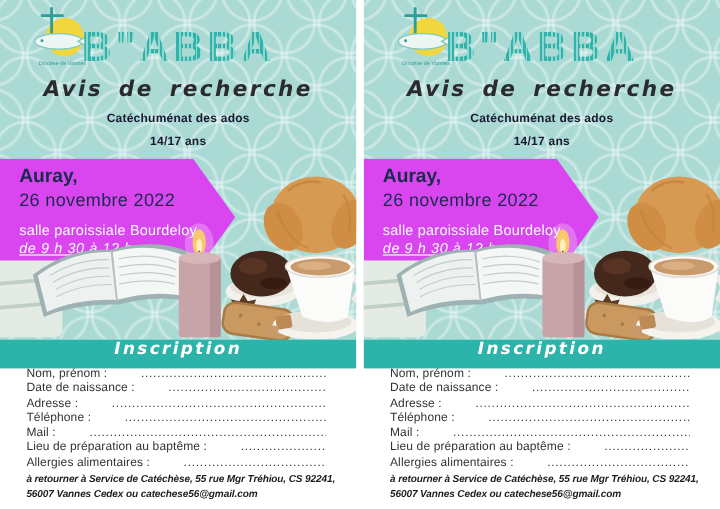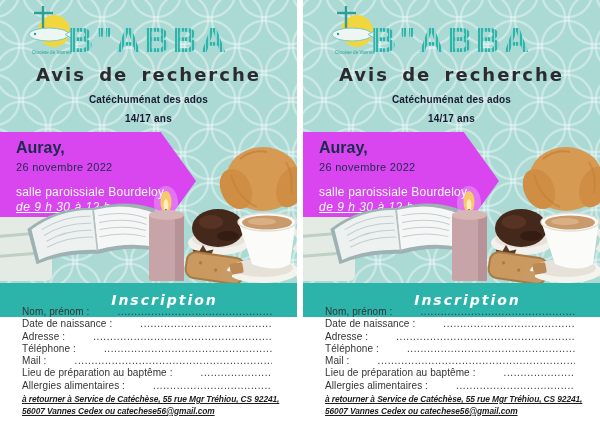--- a/index.html
+++ b/index.html
@@ -25,58 +25,58 @@
   }
   @supports (-webkit-background-clip: text) {
     .title{
       background-image:repeating-linear-gradient(90deg,#2fb3aa 0 2px,#8fd6cf 2px 3.5px);
       -webkit-background-clip:text;background-clip:text;
       -webkit-text-fill-color:transparent;
     }
   }
   .subtitle{
     position:absolute;left:0;top:64px;width:100%;text-align:center;
-    font-family:"DejaVu Sans",sans-serif;font-weight:600;
+    font-family:"DejaVu Sans",sans-serif;font-style:italic;font-weight:600;
     font-size:18px;letter-spacing:2px;word-spacing:5px;color:#2b2b2e;
   }
   .heading{
     position:absolute;left:0;top:91px;width:100%;text-align:center;
     font-weight:bold;font-size:10px;line-height:18.5px;color:#191931;
     letter-spacing:.2px;
   }
   .arrow-banner{
     position:absolute;left:0;top:132px;width:196px;height:98px;
     background:#d946ef;
     clip-path:polygon(0 0,82% 0,100% 50%,82% 100%,0 100%);
     padding:6px 0 0 16px;box-sizing:border-box;
   }
   .banner-city{font-weight:bold;font-size:16px;line-height:19px;color:#1b2a4e;}
-  .banner-date{font-size:11px;line-height:19px;color:#1b2a4e;margin-top:1px;letter-spacing:.3px;}
+  .banner-date{font-size:15px;line-height:19px;color:#1b2a4e;margin-top:1px;letter-spacing:.3px;}
   .banner-venue{font-size:12px;line-height:12px;color:#f4fbfa;margin-top:9px;letter-spacing:.2px;}
   .banner-time{font-size:12px;line-height:14px;color:#f4fbfa;font-style:italic;text-decoration:underline;margin-top:2px;letter-spacing:.5px;}
   .banner-fee{font-size:10.5px;line-height:12px;color:#f4fbfa;margin-top:6px;letter-spacing:.2px;}
   .photo{position:absolute;left:0;top:143px;width:100%;height:142px;}
   .inscription-bar{
-    position:absolute;left:0;top:283px;width:100%;height:34px;background:#2cb4ab;
-    display:flex;align-items:center;justify-content:center;padding-left:16px;
+    position:absolute;left:0;top:283px;width:100%;height:24px;background:#2cb4ab;
+    display:flex;justify-content:center;
   }
   .inscription-bar span{
     font-family:"DejaVu Sans",sans-serif;font-style:italic;font-weight:600;
     font-size:14px;letter-spacing:2px;color:#ffffff;
   }
   .form{position:absolute;left:22px;top:306px;width:250px;}
   .form-row{display:flex;align-items:baseline;height:12.3px;overflow:hidden;gap:28px;}
   .form-label{font-size:10px;color:#333335;white-space:nowrap;letter-spacing:.1px;}
   .form-dots{flex:1;font-size:10px;color:#333335;white-space:nowrap;overflow:hidden;letter-spacing:.6px;}
   .footer{
     position:absolute;left:22px;top:394px;width:270px;
     font-weight:bold;font-style:italic;font-size:8.4px;line-height:11.5px;
     color:#1d1d1f;letter-spacing:-.1px;
   }
-  .footer div{white-space:nowrap;text-decoration:underline;}
+  .footer div{white-space:nowrap;}
 </style>
 </head>
 <body>
 
 <div class="flyer">
   <div class="teal-zone"></div>
 
   <svg class="logo" viewBox="0 0 64 56">
     <circle cx="42" cy="28" r="16" fill="#f2d63e"></circle>
     <line x1="31" y1="3" x2="31" y2="25" stroke="#2f9e98" stroke-width="2.4"></line>

